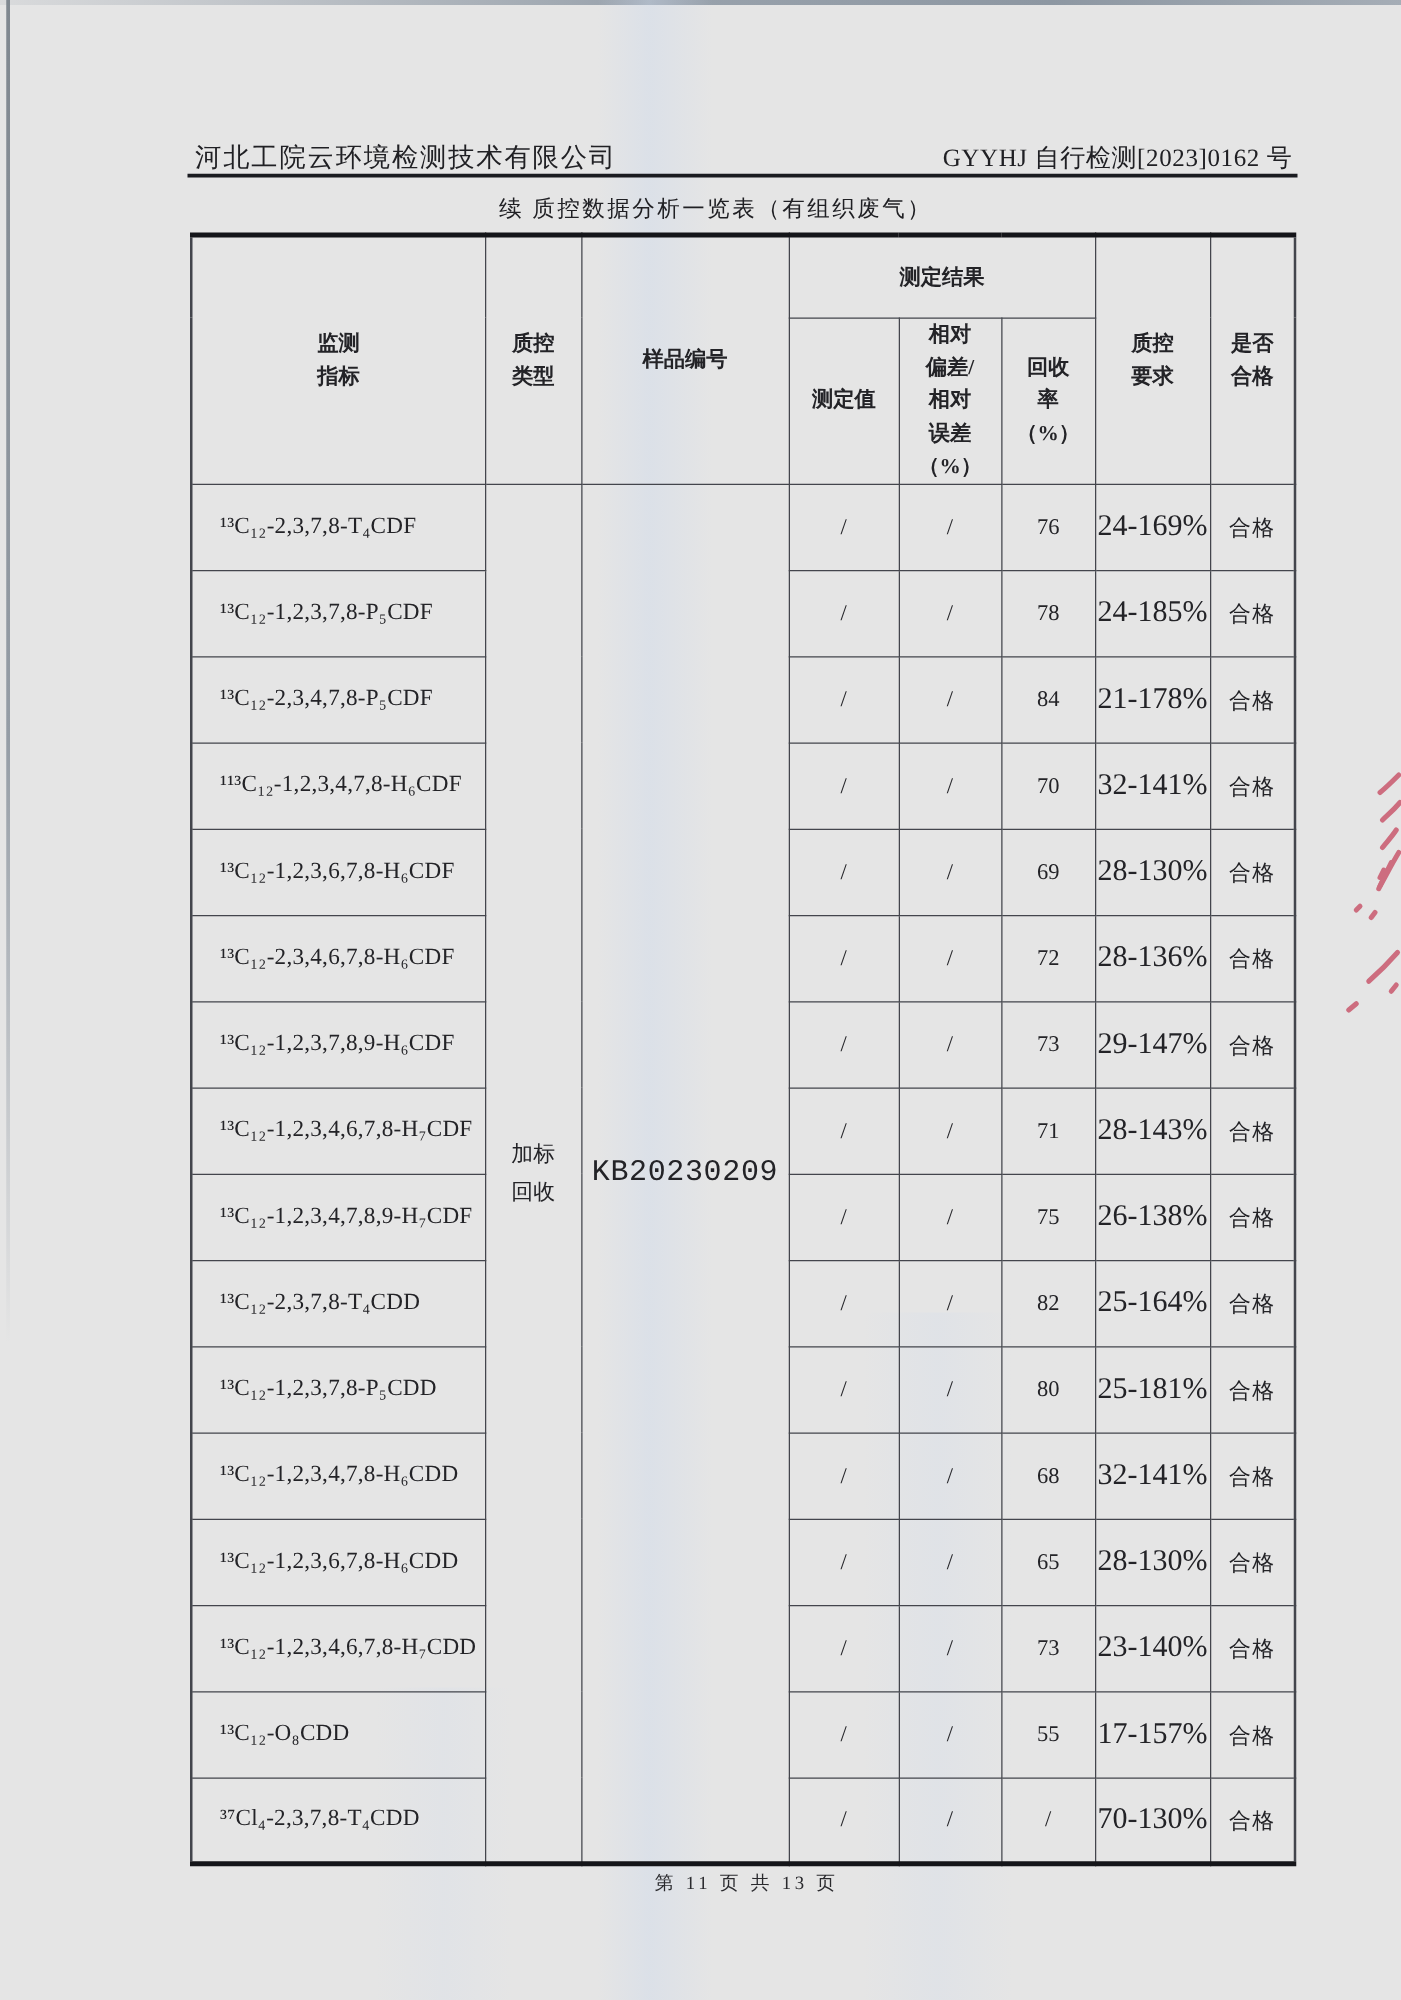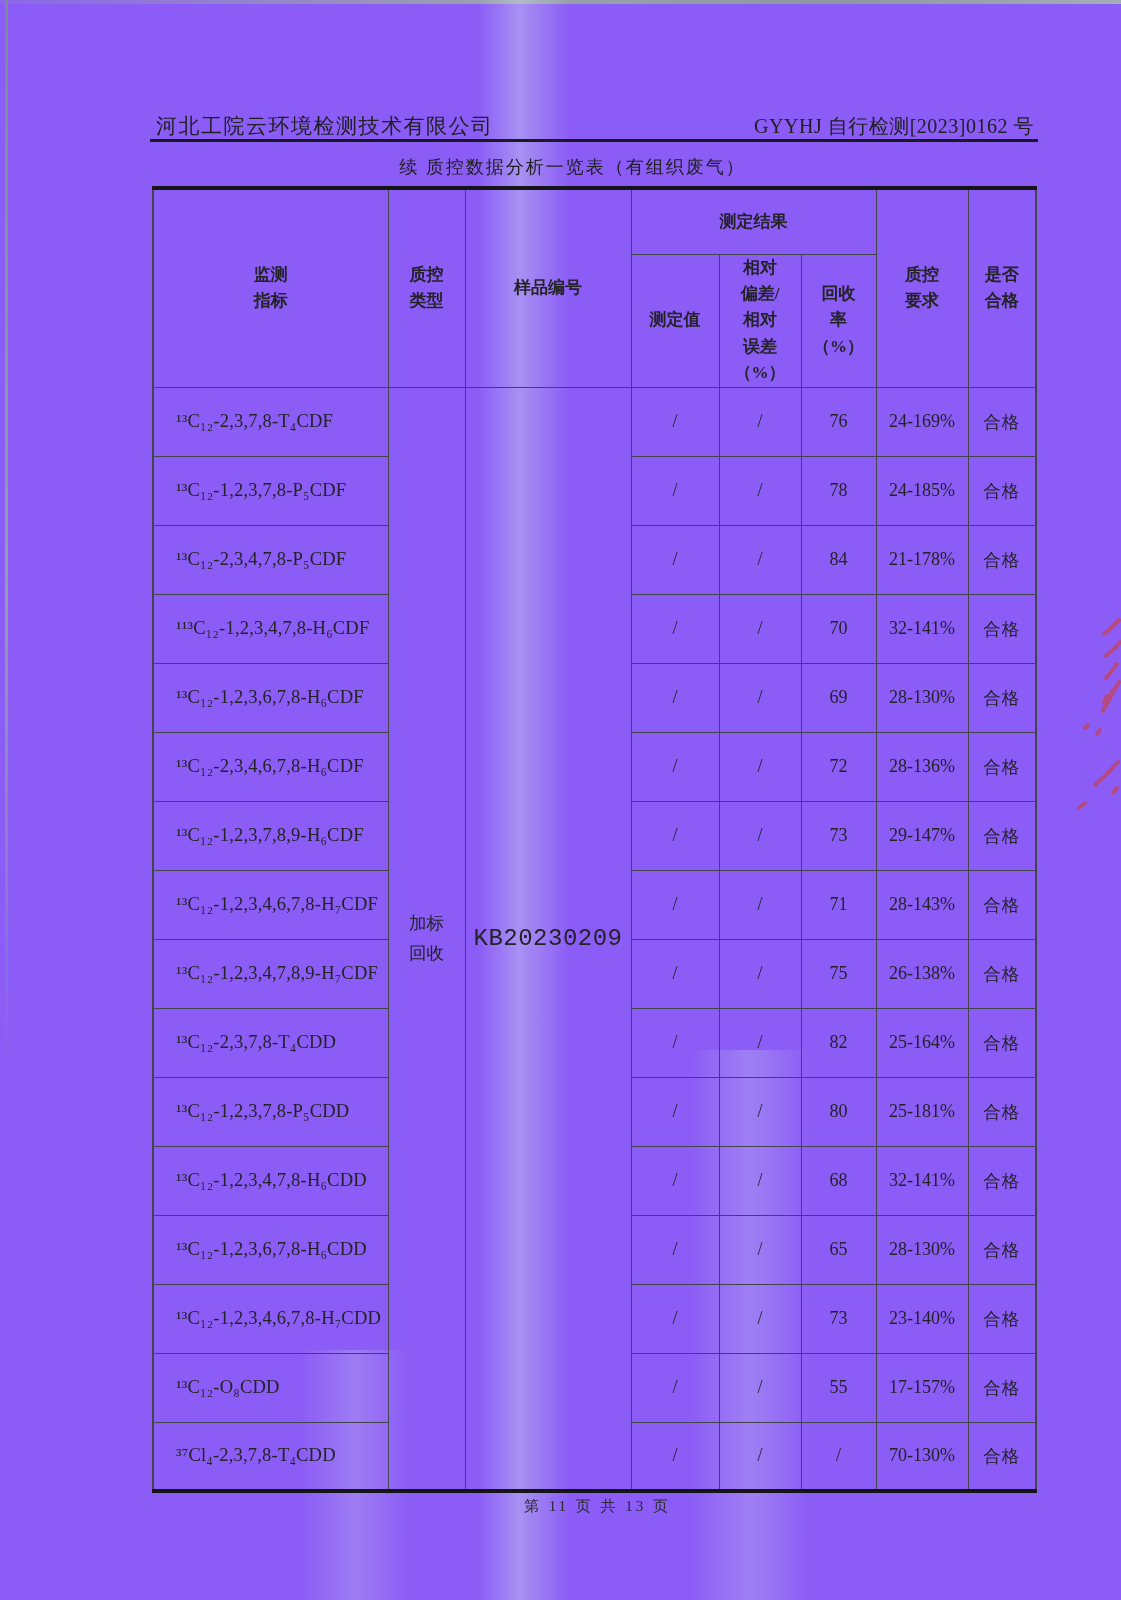--- a/index.html
+++ b/index.html
@@ -5,21 +5,21 @@
   html, body {
     margin: 0; padding: 0;
     width: 1121px; height: 1600px;
     background: #ffffff;
     font-family: "Liberation Serif", "DejaVu Serif", serif;
     color: #232327;
     overflow: hidden;
   }
   .page {
     position: absolute; inset: 0;
-    background: #8b5cf6;
+    background: #e5e5e5;
   }
   
   .edge-top {
     position: absolute; top: 0; left: 0; right: 0; height: 4px;
     background: linear-gradient(to right, rgba(150,158,168,.15), #9aa3ad 45%, #8d97a2 75%, #a5adb6);
   }
   .edge-left {
     position: absolute; top: 0; left: 5px; width: 3px; height: 1075px;
     background: linear-gradient(to bottom, #7f878f, #959da6 55%, rgba(150,158,166,0));
   }
@@ -75,21 +75,21 @@
   tr.hrow-top { height: 66px; }
   tr.hrow-sub { height: 133px; }
   tr.data-row { height: 69px; }
   td.indicator-cell {
     text-align: left; padding-left: 22px;
     font-size: 18.5px; letter-spacing: .2px;
   }
   td.qc-type-cell { font-size: 17.5px; line-height: 1.75; margin-top: 20px; }
   td.sample-id-cell { font-size: 24px; letter-spacing: .5px; font-family: Liberation Mono, monospace; }
   td.value-cell { font-size: 18px; }
-  td.requirement-cell { font-size: 18px; margin-left: 34px; }
+  td.requirement-cell { font-size: 24px; margin-left: 34px; }
   td.qualified-cell { font-size: 17.5px; letter-spacing: 1px; }
   
   .page-footer {
     position: absolute; top: 1497px; left: 0; width: 1121px;
     text-align: center; font-size: 15px; letter-spacing: 3px; color: #2a2a2e; padding-left: 37px;
   }
   
   .stamp-fragment {
     position: absolute; top: 612px; right: 0; width: 48px; height: 210px;
     pointer-events: none;

